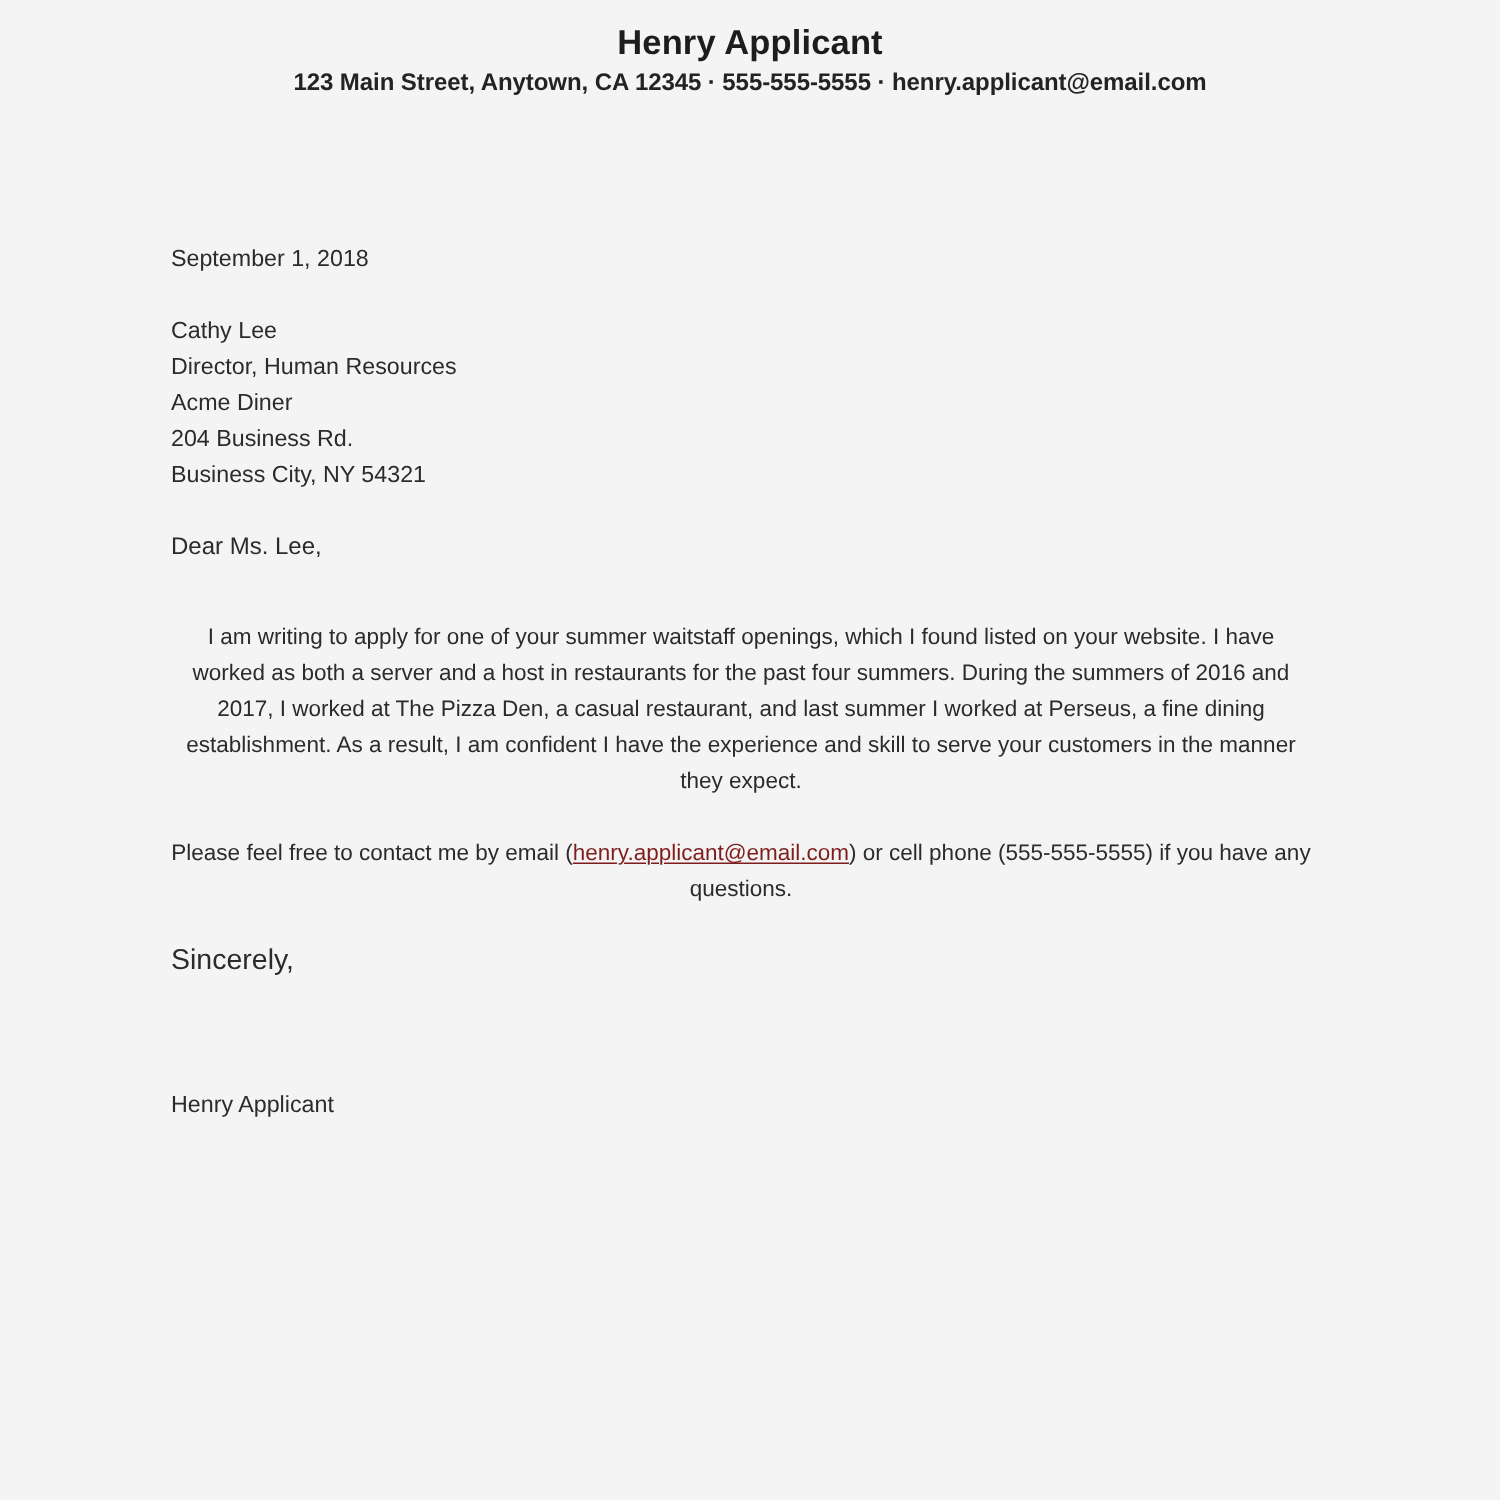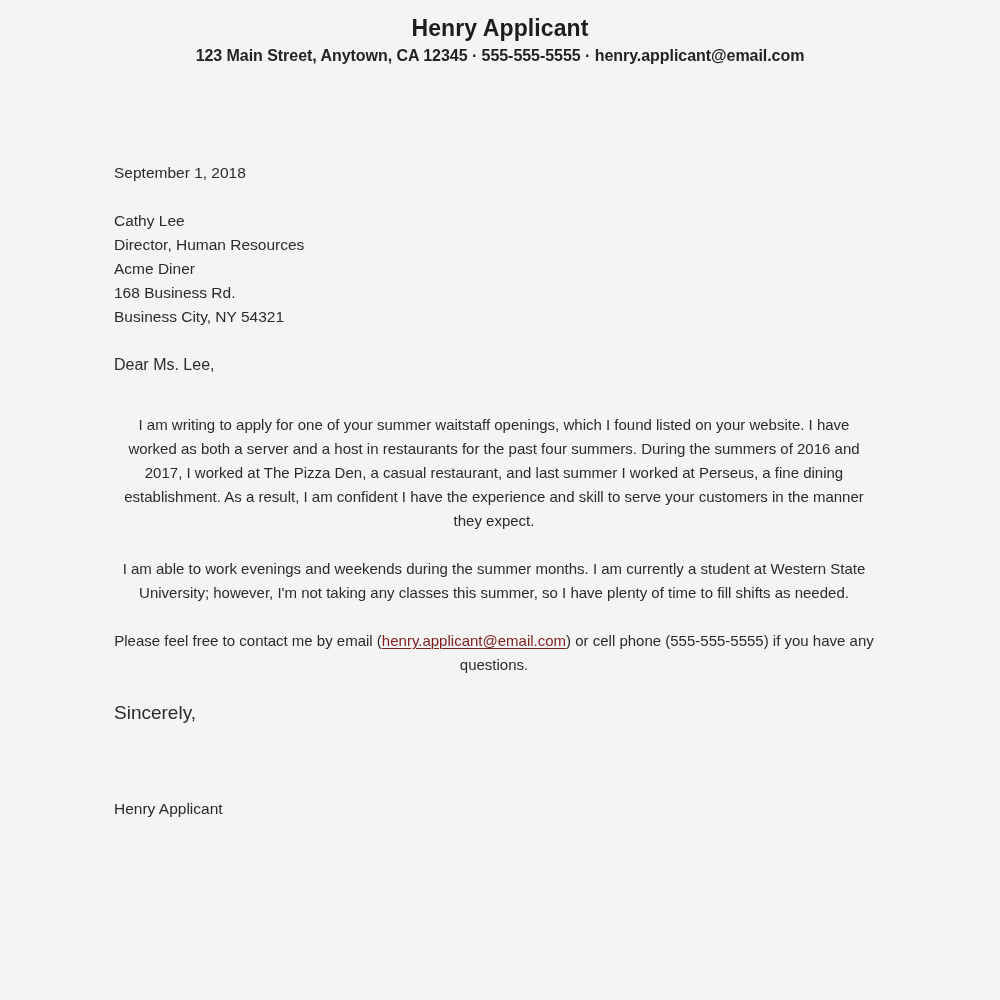--- a/index.html
+++ b/index.html
@@ -114,29 +114,28 @@
   </header>
 
   <main class="letter">
 
     <div class="date-line">September 1, 2018</div>
 
     <div class="recipient-block">
       <div class="recipient-line">Cathy Lee</div>
       <div class="recipient-line">Director, Human Resources</div>
       <div class="recipient-line">Acme Diner</div>
-      <div class="recipient-line">168 Business Rd.</div>
+      <div class="recipient-line">204 Business Rd.</div>
       <div class="recipient-line">Business City, NY 54321</div>
     </div>
 
     <div class="salutation">Dear Ms. Lee,</div>
 
     <p class="body-paragraph">I am writing to apply for one of your summer waitstaff openings, which I found listed on your website. I have worked as both a server and a host in restaurants for the past four summers. During the summers of 2016 and 2017, I worked at The Pizza Den, a casual restaurant, and last summer I worked at Perseus, a fine dining establishment. As a result, I am confident I have the experience and skill to serve your customers in the manner they expect.</p>
 
-    <p class="body-paragraph">I am able to work evenings and weekends during the summer months. I am currently a student at Western State University; however, I'm not taking any classes this summer, so I have plenty of time to fill shifts as needed.</p>
 
     <p class="body-paragraph">
       <span>Please feel free to contact me by email (</span><a class="email-link" href="#">henry.applicant@email.com</a><span>) or cell phone (555-555-5555) if you have any questions.</span>
     </p>
 
     <div class="closing">Sincerely,</div>
 
     <div class="signature-gap"></div>
 
     <div class="signature-name">Henry Applicant</div>

